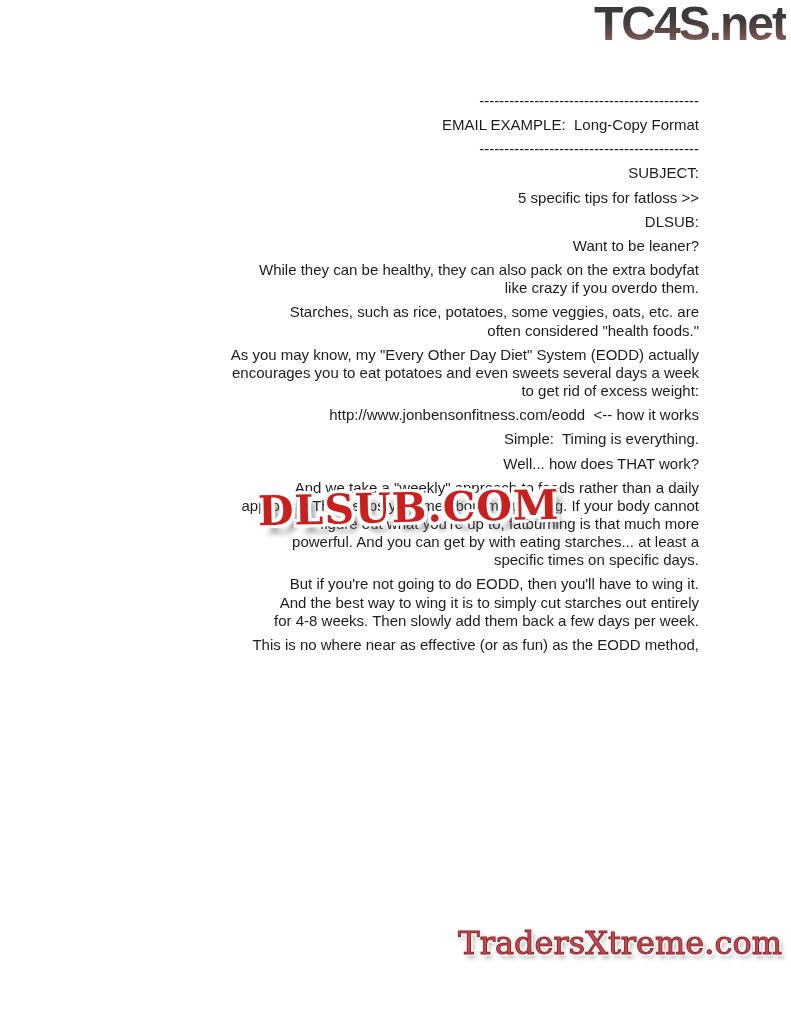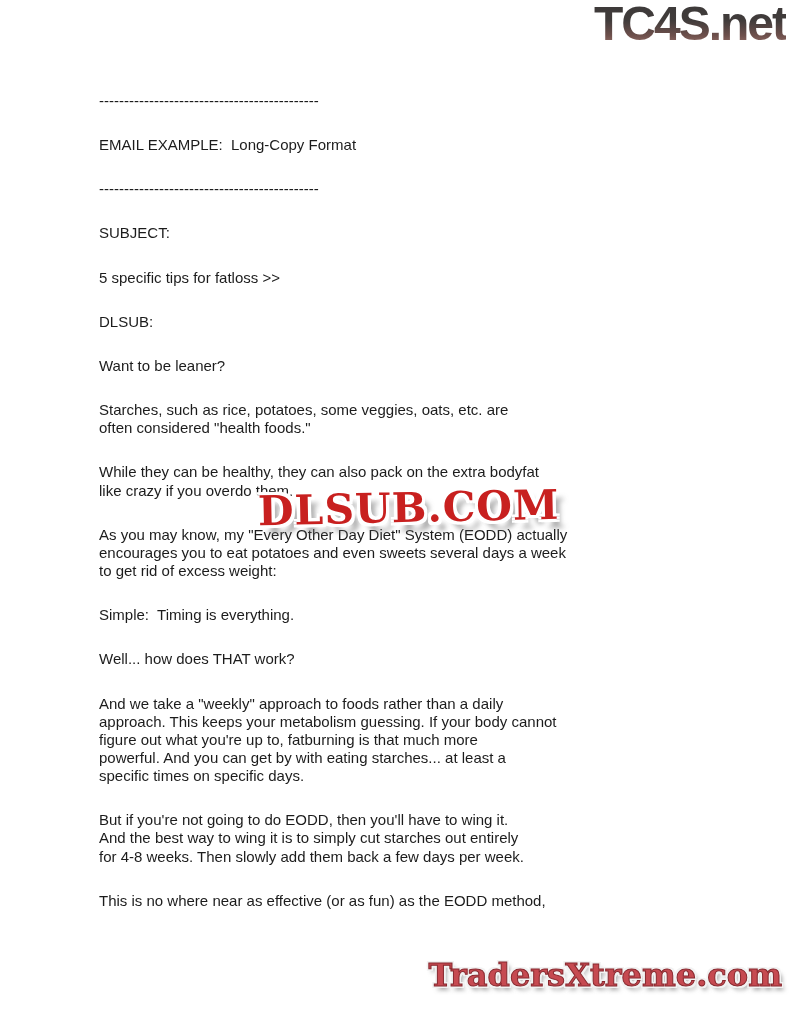--- a/index.html
+++ b/index.html
@@ -4,38 +4,39 @@
 <style>
   * { margin: 0; padding: 0; box-sizing: border-box; }
   html, body { background: #ffffff; }
   .page {
     position: relative;
     width: 791px;
     height: 1024px;
     background: #ffffff;
     overflow: hidden;
     font-family: "Liberation Sans", sans-serif;
+    text-align: right;
   }
 
   
   .email-body {
     position: absolute;
     left: 99px;
     top: 92px;
     width: 600px;
     font-size: 15px;
     line-height: 18.15px;
     color: #1c1c1c;
     font-family: "Liberation Sans", sans-serif;
   }
   .email-body p {
     white-space: pre-wrap;
     margin: 0;
   }
-  .email-body p + p { margin-top: 26px; }
+  .email-body p + p { margin-top: 6px; }
 
   
   .wm-tc4s {
     position: absolute;
     top: -4px;
     right: 5px;
     font-family: "Liberation Sans", sans-serif;
     font-weight: 700;
     font-size: 48px;
     letter-spacing: -2px;
@@ -63,23 +64,23 @@
       -3px  0   0 #ffffff, 3px  0   0 #ffffff,
        0   -3px 0 #ffffff, 0    3px 0 #ffffff,
        7px  9px 5px rgba(110,110,110,0.55);
     user-select: none;
   }
 
   
   .wm-traders {
     position: absolute;
     right: 9px;
-    top: 956px;
+    top: 924px;
     font-family: "DejaVu Serif", serif;
-    font-weight: 700;
+    font-weight: 400;
     font-size: 32px;
     color: #c64a51;
     -webkit-text-stroke: 1px #87282e;
     text-shadow:
       -2px -2px 0 #f2f2f2, 2px -2px 0 #f2f2f2,
       -2px  2px 0 #f2f2f2, 2px  2px 0 #f2f2f2,
       -2px  0   0 #f2f2f2, 2px  0   0 #f2f2f2,
        0   -2px 0 #f2f2f2, 0    2px 0 #f2f2f2,
        3px  4px 4px rgba(140,140,140,0.8);
     user-select: none;
@@ -93,27 +94,28 @@
   <div class="wm-tc4s">TC4S.net</div>
 
   <div class="email-body">
     <p>--------------------------------------------</p>
     <p>EMAIL EXAMPLE:  Long-Copy Format</p>
     <p>--------------------------------------------</p>
     <p>SUBJECT:</p>
     <p>5 specific tips for fatloss &gt;&gt;</p>
     <p>DLSUB:</p>
     <p>Want to be leaner?</p>
+    <p>While they can be healthy, they can also pack on the extra bodyfat
+like crazy if you overdo them.</p>
     <p>Starches, such as rice, potatoes, some veggies, oats, etc. are
 often considered "health foods."</p>
-    <p>While they can be healthy, they can also pack on the extra bodyfat
-like crazy if you overdo them.</p>
     <p>As you may know, my "Every Other Day Diet" System (EODD) actually
 encourages you to eat potatoes and even sweets several days a week
 to get rid of excess weight:</p>
+    <p>http://www.jonbensonfitness.com/eodd  &lt;-- how it works</p>
     <p>Simple:  Timing is everything.</p>
     <p>Well... how does THAT work?</p>
     <p>And we take a "weekly" approach to foods rather than a daily
 approach. This keeps your metabolism guessing. If your body cannot
 figure out what you're up to, fatburning is that much more
 powerful. And you can get by with eating starches... at least a
 specific times on specific days.</p>
     <p>But if you're not going to do EODD, then you'll have to wing it.
 And the best way to wing it is to simply cut starches out entirely
 for 4-8 weeks. Then slowly add them back a few days per week.</p>

